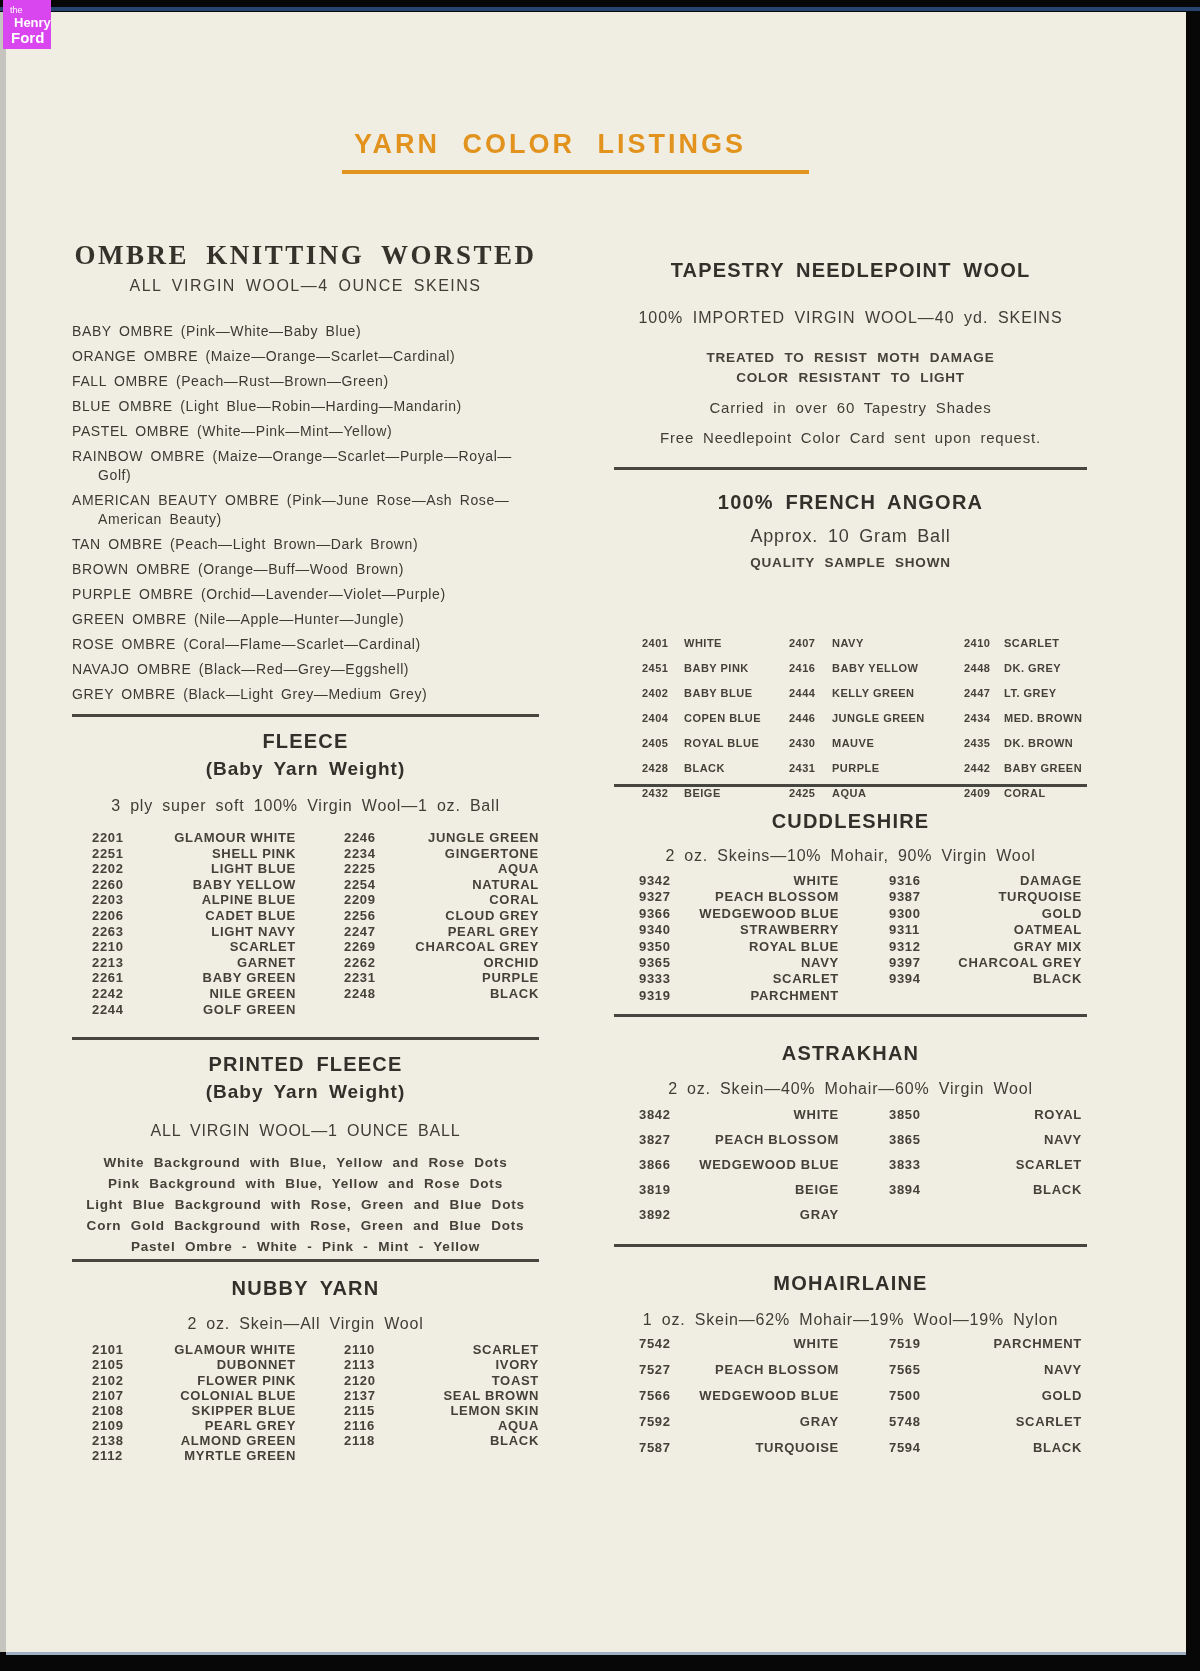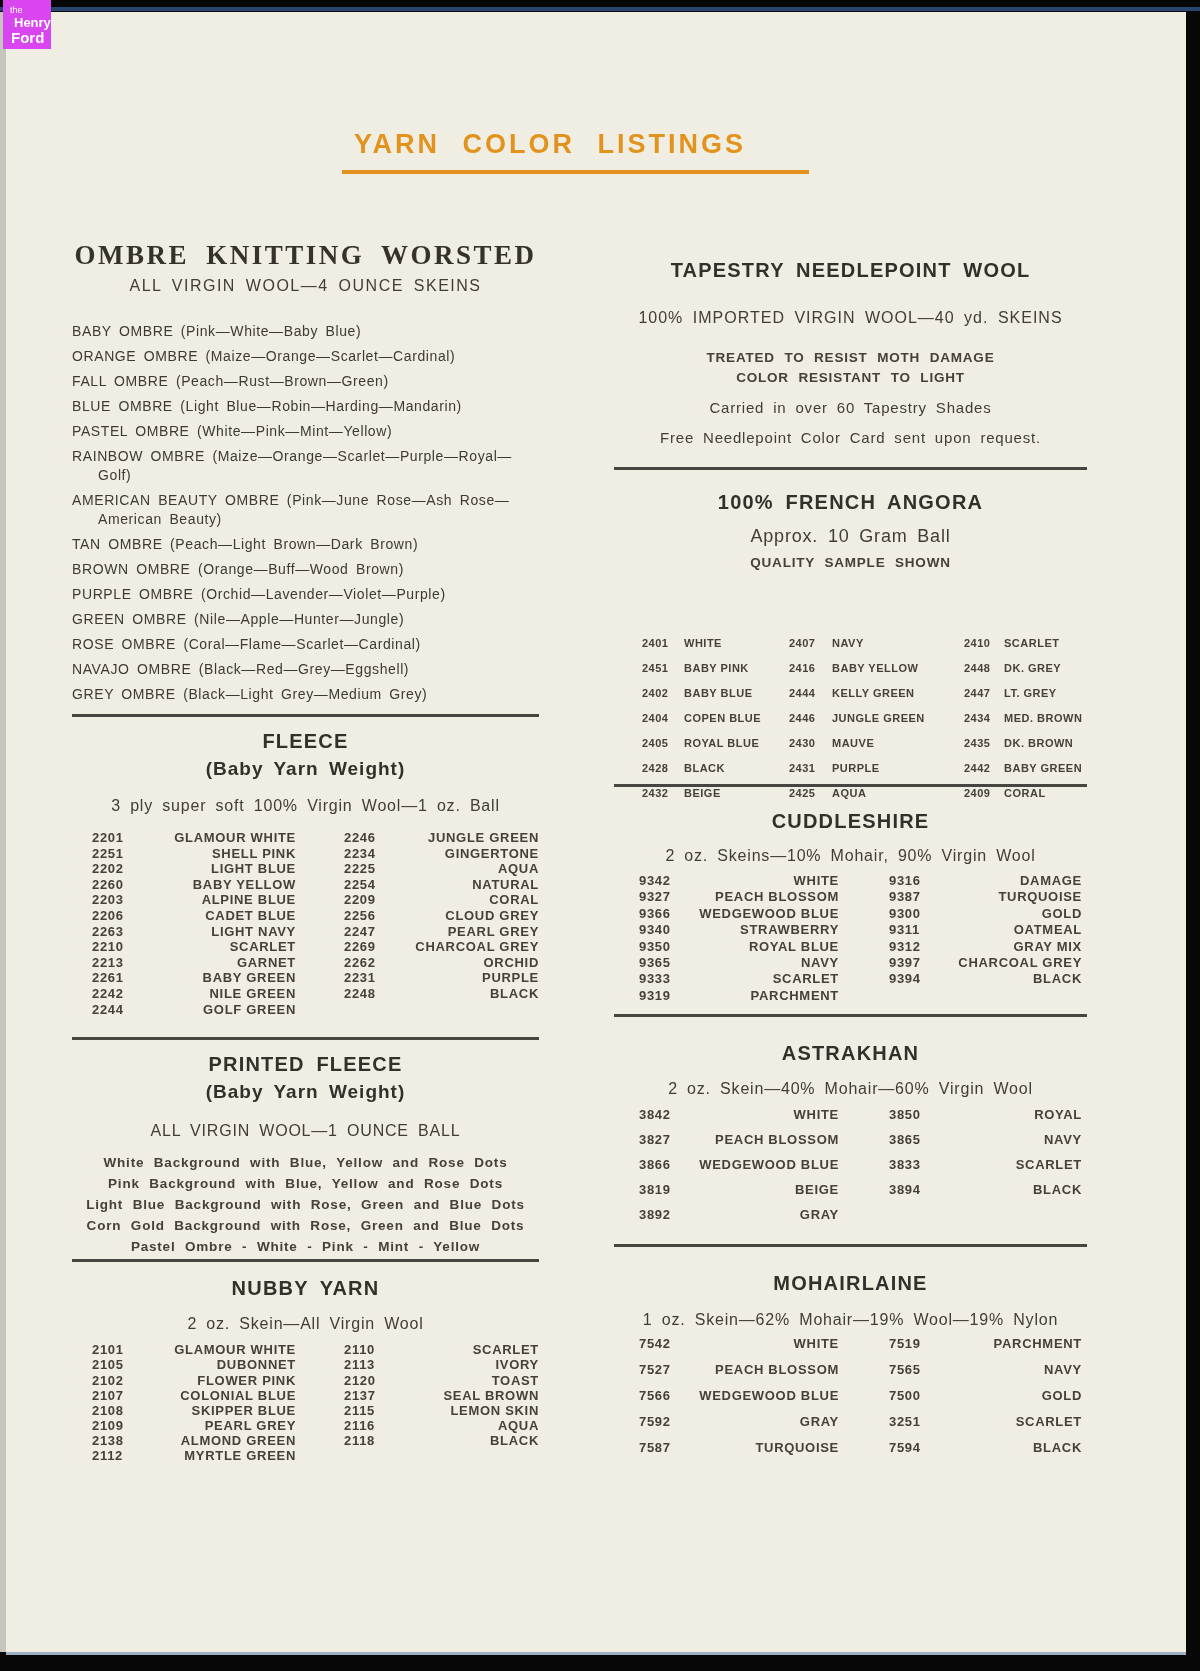--- a/index.html
+++ b/index.html
@@ -483,21 +483,21 @@
           </div>
           <div class="trow">
             <span class="tcell c0">7566</span>
             <span class="tcell c1">WEDGEWOOD BLUE</span>
             <span class="tcell c2">7500</span>
             <span class="tcell c3">GOLD</span>
           </div>
           <div class="trow">
             <span class="tcell c0">7592</span>
             <span class="tcell c1">GRAY</span>
-            <span class="tcell c2">3251</span>
+            <span class="tcell c2">5748</span>
             <span class="tcell c3">SCARLET</span>
           </div>
           <div class="trow">
             <span class="tcell c0">7587</span>
             <span class="tcell c1">TURQUOISE</span>
             <span class="tcell c2">7594</span>
             <span class="tcell c3">BLACK</span>
           </div>
         </div>
     </div>

